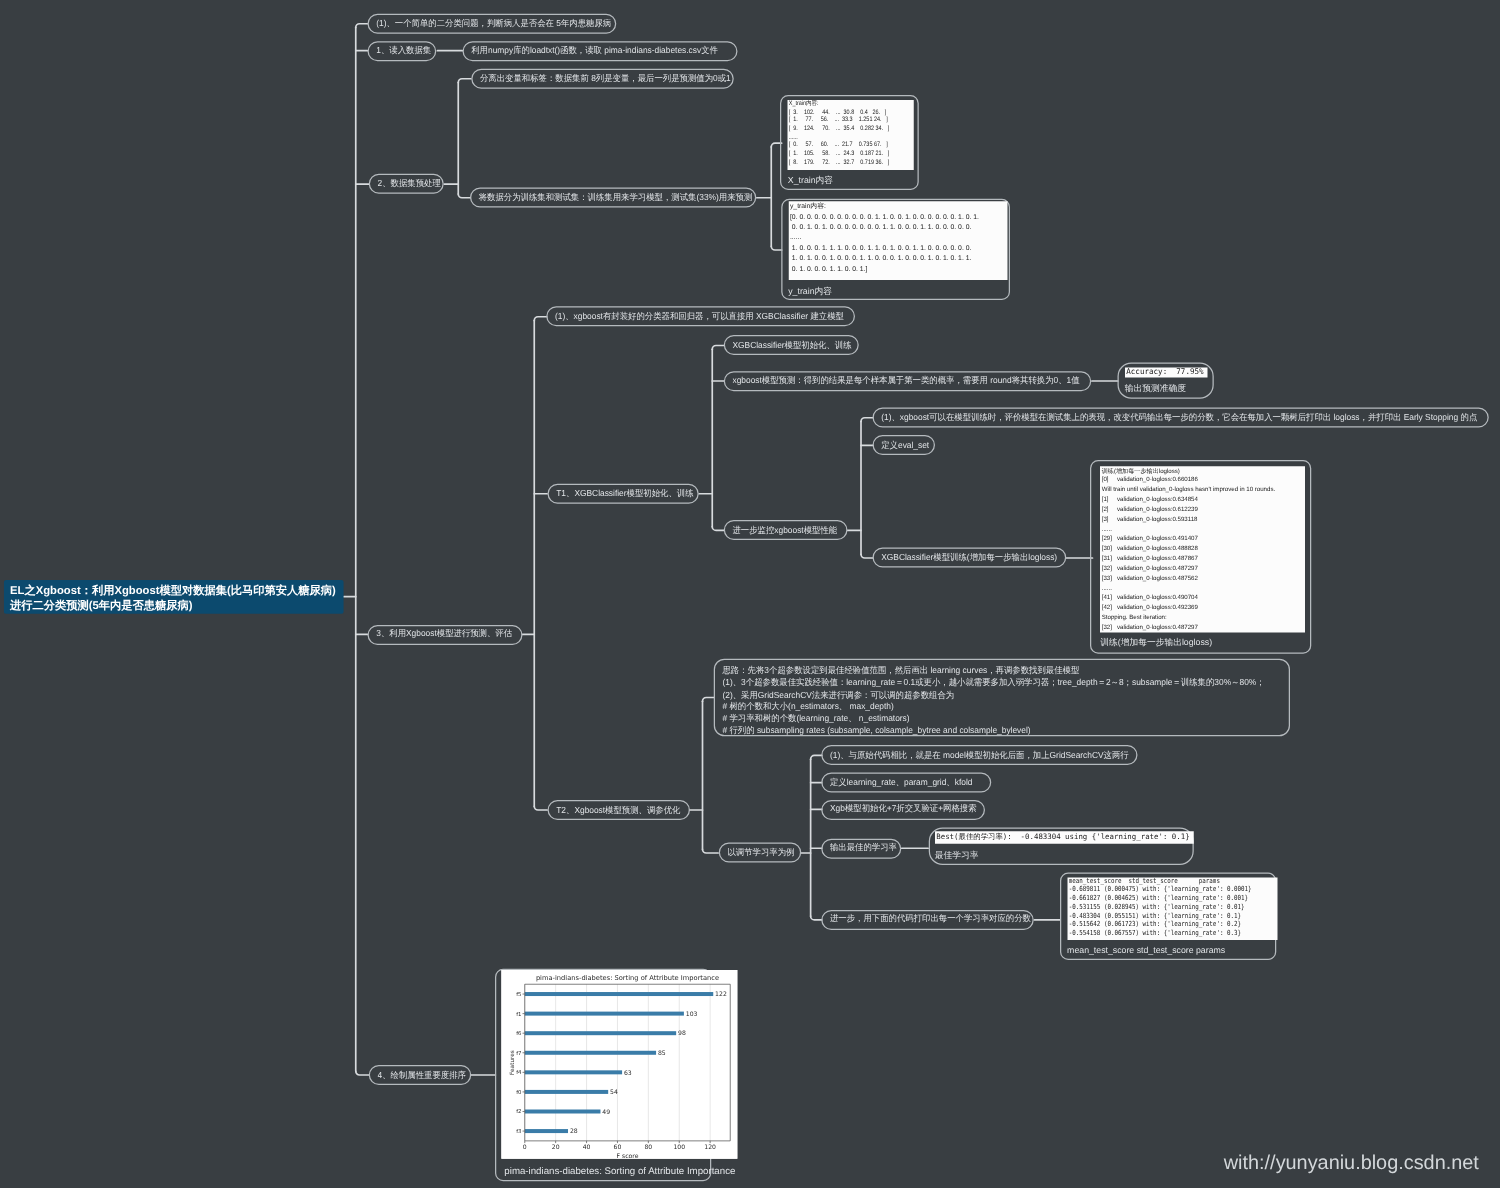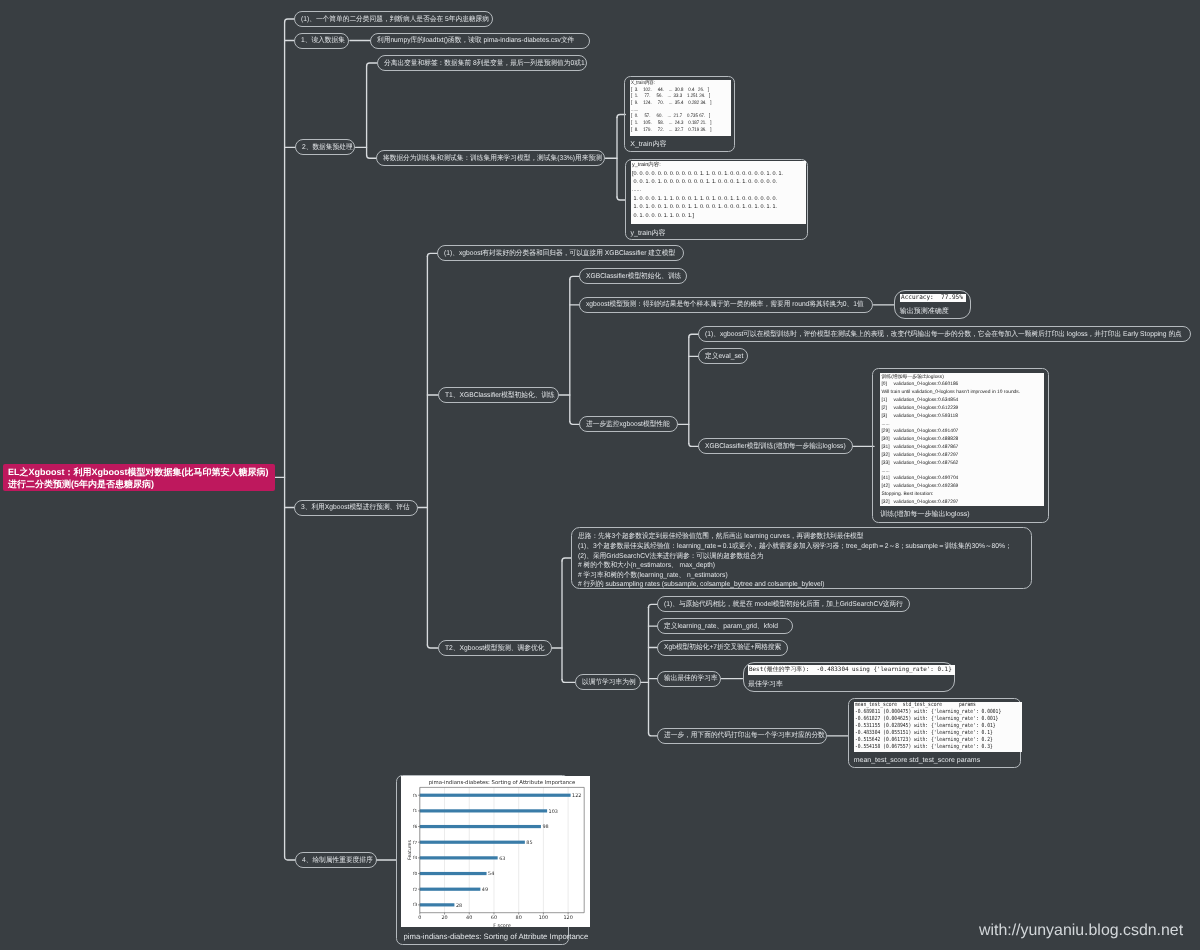--- a/index.html
+++ b/index.html
@@ -9,21 +9,21 @@
        -webkit-font-smoothing:antialiased;text-rendering:geometricPrecision;}
   #stage{position:relative;width:1200px;height:950px;}
   svg.links{position:absolute;left:0;top:0;width:1200px;height:950px;}
   svg.chartsvg{display:block;-webkit-font-smoothing:antialiased;transform:translateZ(0);}
   .node{position:absolute;box-sizing:border-box;width:auto;border:1px solid #b5babe;border-radius:999px;
         color:#e2e5e8;display:flex;align-items:center;padding:0 6px;white-space:pre;
         font-size:7px;line-height:1;height:16px;}
   .node > span{display:inline-block;transform:scaleX(0.957) translateZ(0);transform-origin:left center;white-space:pre;}
   .multi{border-radius:8.5px;display:block;white-space:pre;padding:4px 8px 5px 8px;height:auto;
          line-height:1.62;}
-  .root{position:absolute;box-sizing:border-box;overflow:hidden;border:none;transform:translateZ(0);border-radius:2px;background:#be185d;color:#ffffff;
+  .root{position:absolute;box-sizing:border-box;overflow:hidden;border:none;transform:translateZ(0);border-radius:2px;background:#0c4a6e;color:#ffffff;
         font-weight:bold;font-size:9px;padding:2.8px 5px;line-height:11.4px;white-space:pre-line;}
   .imgnode{position:absolute;box-sizing:border-box;border:1px solid #b5babe;border-radius:6.5px;
         color:#e2e5e8;}
   .shot{position:absolute;background:#fcfcfc;color:#1a1a1a;overflow:hidden;
         font-family:"DejaVu Sans Mono",monospace;white-space:pre;}
   .shot.sans{font-family:"Liberation Sans","DejaVu Sans",sans-serif;}
   .shot > span{display:block;position:absolute;left:0;top:0;transform-origin:left top;white-space:pre;
         -webkit-font-smoothing:antialiased;}
   .cap{position:absolute;color:#e2e5e8;white-space:pre;font-size:7px;line-height:1;
        transform:translateZ(0);}

